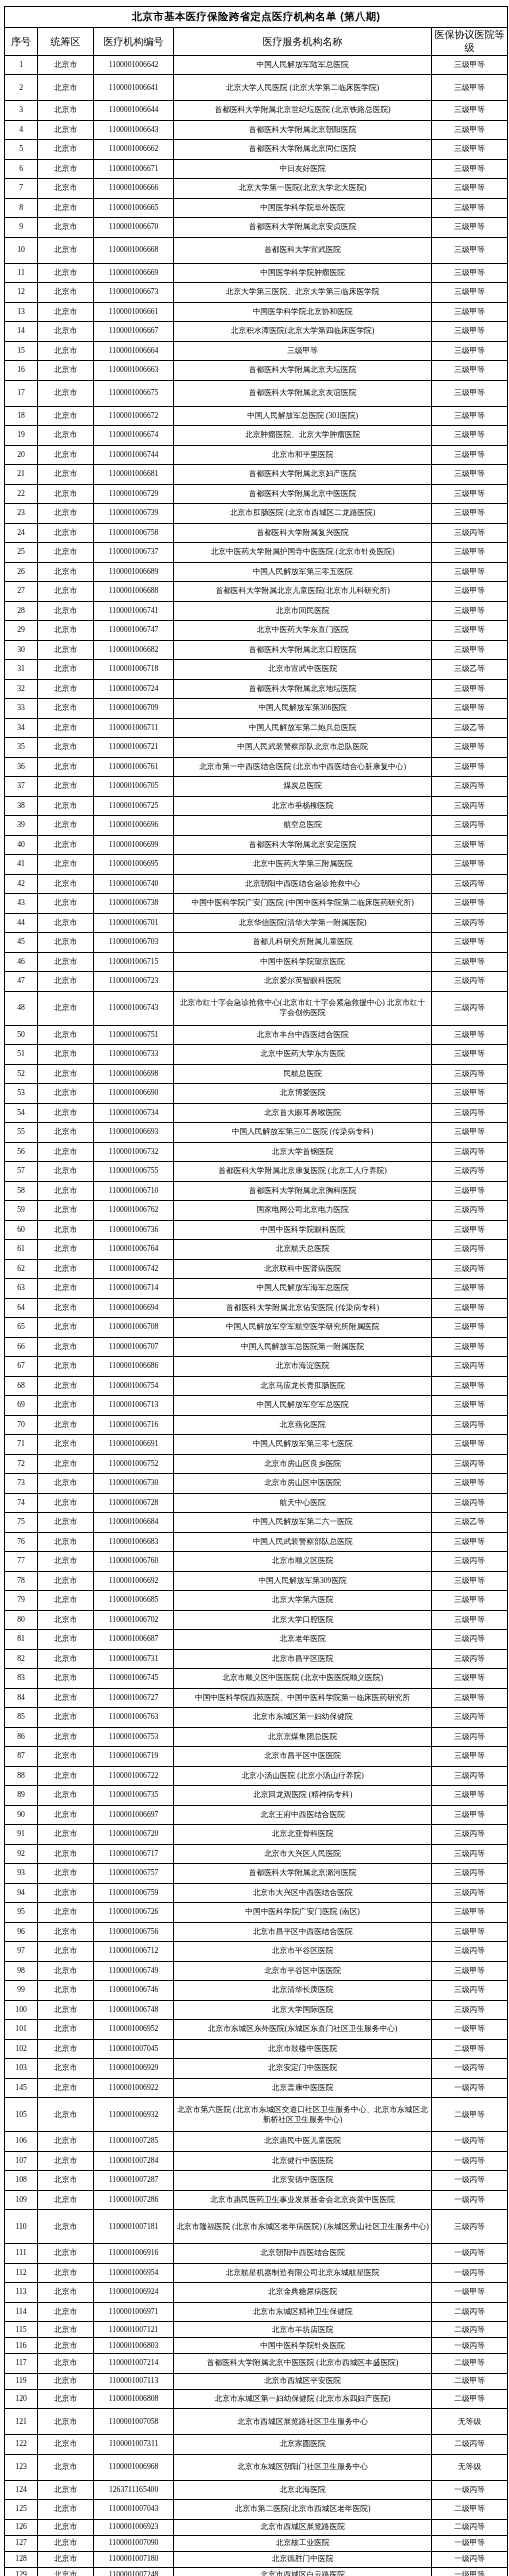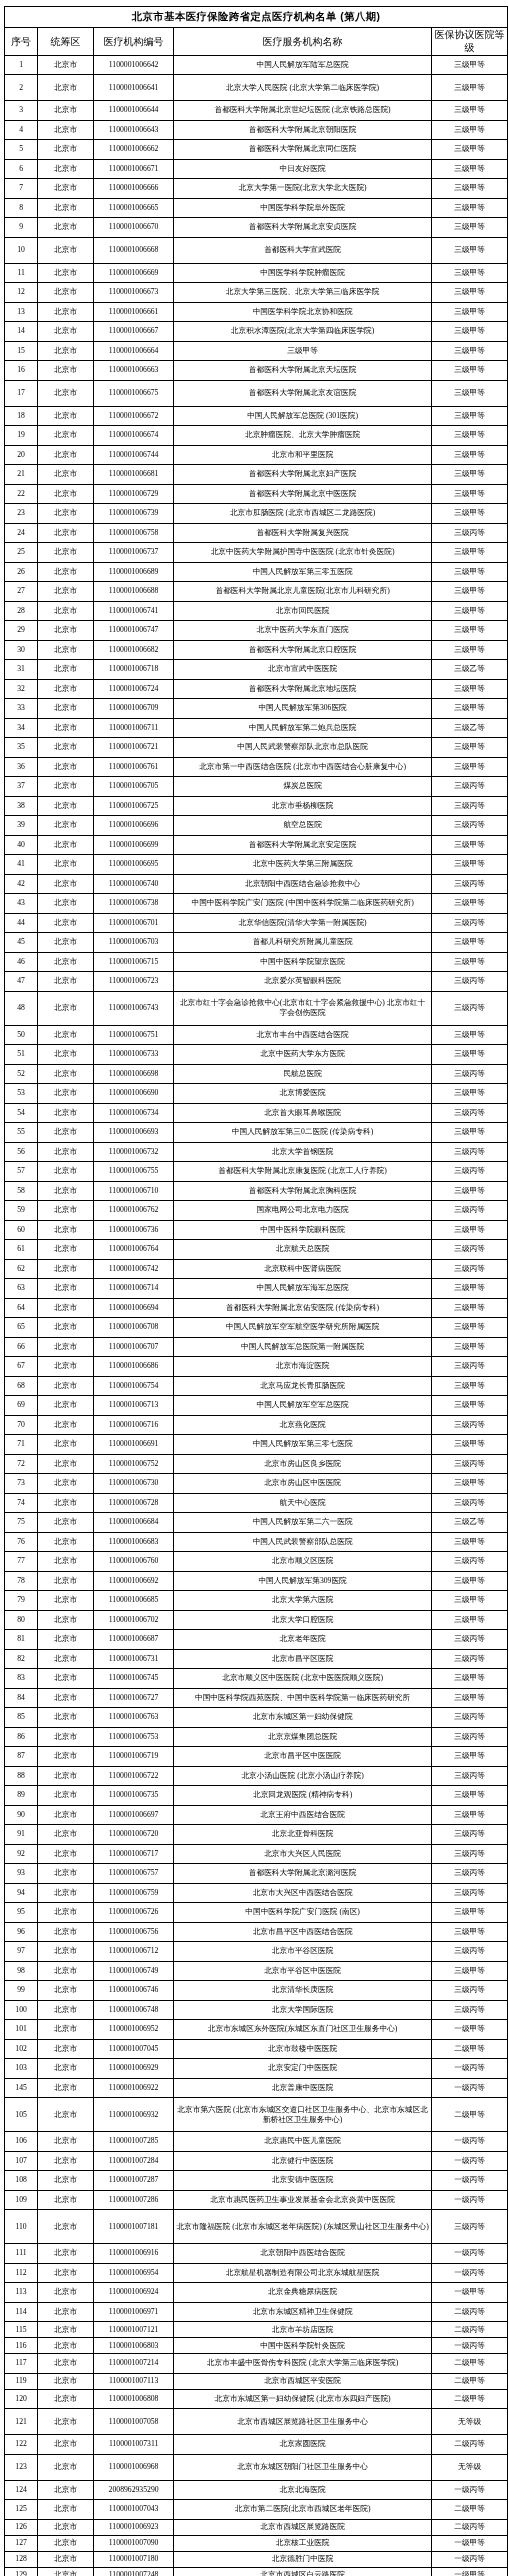--- a/index.html
+++ b/index.html
@@ -844,21 +844,21 @@
           <td>116</td>
           <td>北京市</td>
           <td>1100001006803</td>
           <td>中国中医科学院针灸医院</td>
           <td>一级丙等</td>
         </tr>
         <tr>
           <td>117</td>
           <td>北京市</td>
           <td>1100001007214</td>
-          <td>北京市丰盛中医骨伤专科医院 (北京大学第三临床医学院)</td>
+          <td>首都医科大学附属北京中医医院 (北京市西城区丰盛医院)</td>
           <td>二级甲等</td>
         </tr>
         <tr class="short">
           <td>119</td>
           <td>北京市</td>
           <td>1100001007113</td>
           <td>北京市西城区平安医院</td>
           <td>二级甲等</td>
         </tr>
         <tr>
@@ -885,21 +885,21 @@
         <tr class="tall">
           <td>123</td>
           <td>北京市</td>
           <td>1100001006968</td>
           <td>北京市东城区朝阳门社区卫生服务中心</td>
           <td>无等级</td>
         </tr>
         <tr>
           <td>124</td>
           <td>北京市</td>
-          <td>2008962935290</td>
+          <td>1263711165400</td>
           <td>北京北海医院</td>
           <td>一级丙等</td>
         </tr>
         <tr>
           <td>125</td>
           <td>北京市</td>
           <td>1100001007043</td>
           <td>北京市第二医院(北京市西城区老年医院)</td>
           <td>二级甲等</td>
         </tr>

